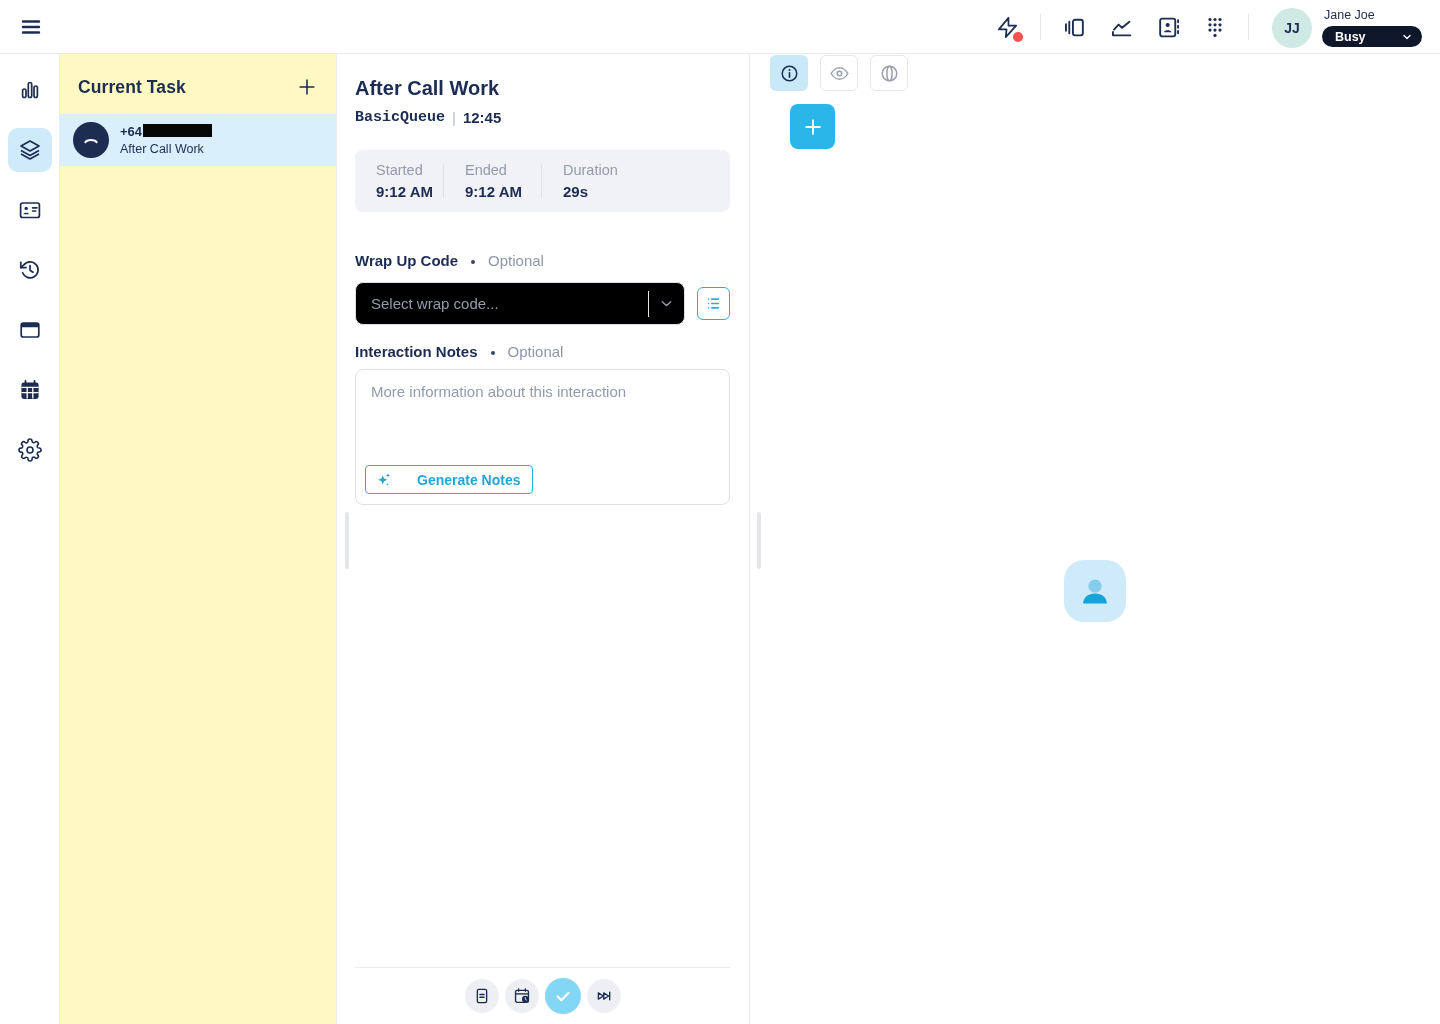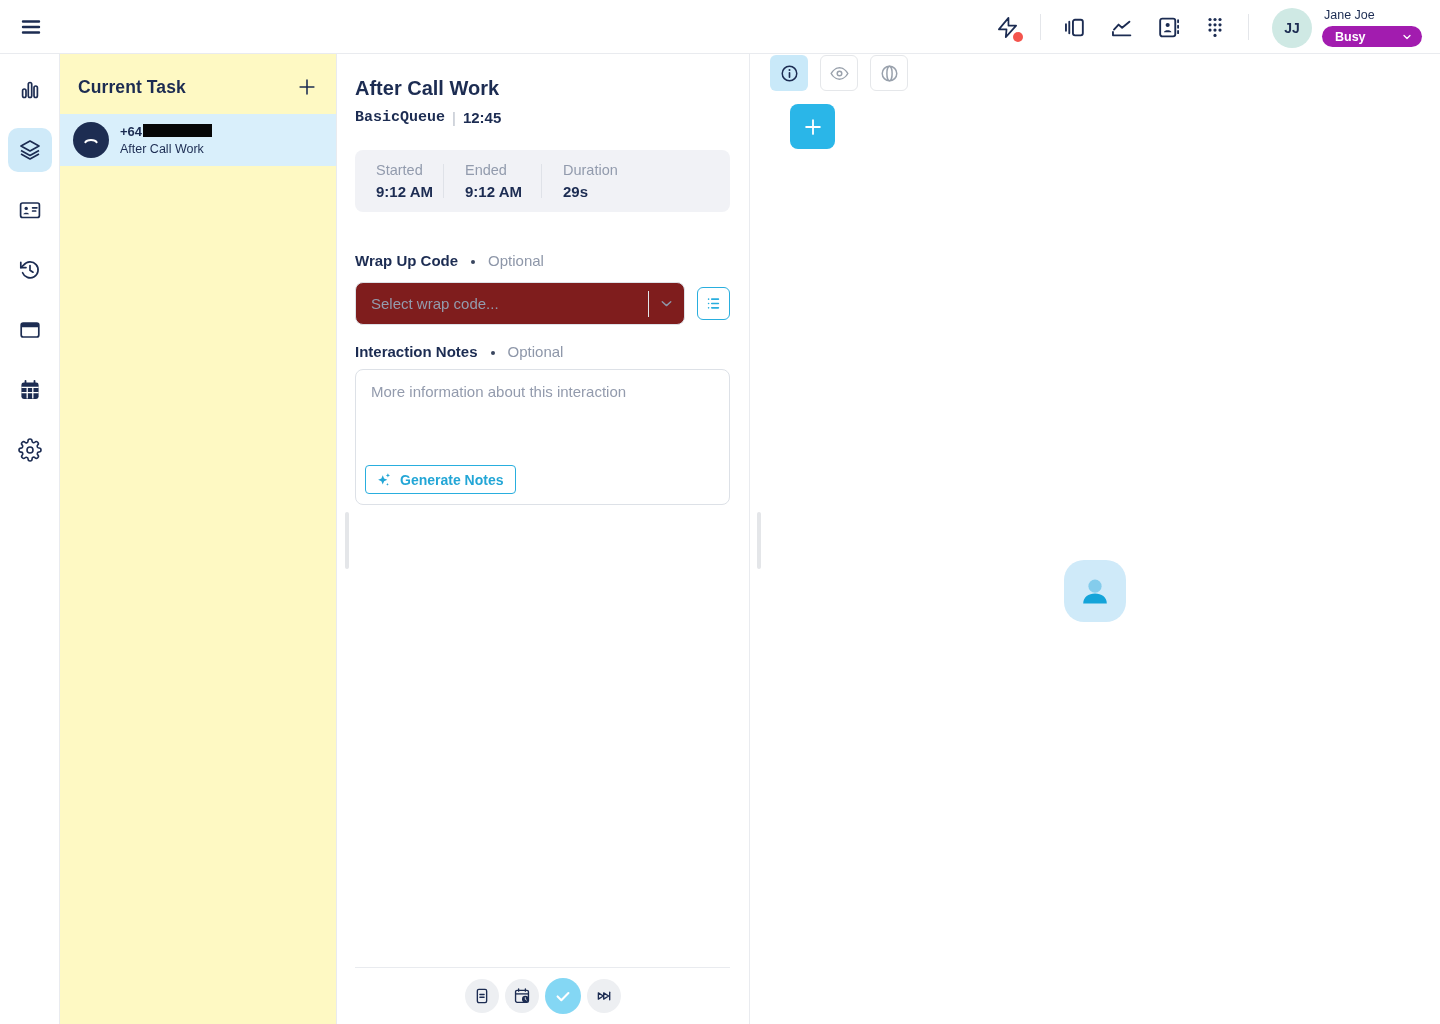--- a/index.html
+++ b/index.html
@@ -10,21 +10,21 @@
   .topbar { position:absolute; top:0; left:0; width:1440px; height:54px; background:#fff; border-bottom:1px solid #e9ebef; z-index:5; }
   .hamburger { position:absolute; left:16px; top:13px; width:30px; height:28px; background:none; border:none; cursor:pointer; color:#1c2c52; display:flex; align-items:center; justify-content:center; }
   .topbar-right { position:absolute; right:18px; top:0; height:54px; display:flex; align-items:center; gap:19px; }
   .tb-icon { background:none; border:none; color:#1c2c52; cursor:pointer; position:relative; display:flex; align-items:center; justify-content:center; width:28px; height:28px; }
   .tb-divider { width:1px; height:26px; background:#e4e6ea; }
   .red-dot { position:absolute; right:-2px; bottom:-1px; width:10px; height:10px; border-radius:50%; background:#f4544d; }
   .user-block { display:flex; align-items:flex-start; gap:10px; margin-left:4px; }
   .avatar-initials { width:40px; height:40px; border-radius:50%; background:#cfe9e4; color:#1c2c52; font-weight:700; font-size:14px; display:flex; align-items:center; justify-content:center; margin-top:2px; }
   .user-meta { display:flex; flex-direction:column; align-items:flex-start; }
   .user-name { font-size:12.5px; color:#1c2c52; margin:2px 0 4px 2px; }
-  .status-pill { width:100px; height:21px; border:none; border-radius:11px; background:#a21caf; color:#fff; font-weight:700; font-size:12.5px; display:flex; align-items:center; justify-content:space-between; padding:0 9px 0 13px; cursor:pointer; font-family:"Liberation Sans",sans-serif; }
+  .status-pill { width:100px; height:21px; border:none; border-radius:11px; background:#0f172a; color:#fff; font-weight:700; font-size:12.5px; display:flex; align-items:center; justify-content:space-between; padding:0 9px 0 13px; cursor:pointer; font-family:"Liberation Sans",sans-serif; }
 
   
   .leftrail { position:absolute; top:54px; left:0; width:60px; height:970px; background:#fff; border-right:1px solid #e9ebef; display:flex; flex-direction:column; align-items:center; padding-top:14px; gap:16px; }
   .rail-btn { width:44px; height:44px; border:none; background:none; border-radius:10px; color:#1c2c52; display:flex; align-items:center; justify-content:center; cursor:pointer; }
   .rail-btn.selected { background:#cfeaf9; }
 
   
   .task-panel { position:absolute; top:54px; left:60px; width:277px; height:970px; background:#fef9c3; border-right:1px solid #e9ebef; }
   .task-header { display:flex; align-items:center; justify-content:space-between; padding:20px 16px 14px 18px; }
   .task-title { font-size:17.5px; font-weight:700; color:#1c2c52; letter-spacing:.1px; }
@@ -51,30 +51,30 @@
   .sum-div { width:1px; height:34px; background:#dfe2e8; }
   .sum-label { font-size:14.5px; color:#929bad; }
   .sum-value { font-size:15px; font-weight:600; color:#1c2c52; margin-top:5px; }
   .field-label-row { display:flex; align-items:center; }
   .field-label-row.wrap { margin-top:40px; }
   .field-label-row.notes { margin-top:18px; }
   .field-label { font-size:15px; font-weight:700; color:#1c2c52; }
   .dot-sep { width:4px; height:4px; border-radius:50%; background:#39465f; margin:2px 13px 0 13px; }
   .optional { font-size:15px; color:#8e97a9; }
   .select-row { margin-top:13px; display:flex; align-items:center; }
-  .wrap-select { width:332px; height:43px; border:1px solid #dde1e7; border-radius:8px; background:#7f1d1d; display:flex; align-items:center; cursor:pointer; }
+  .wrap-select { width:332px; height:43px; border:1px solid #dde1e7; border-radius:8px; background:#000000; display:flex; align-items:center; cursor:pointer; }
   .select-placeholder { font-size:15px; color:#939bad; padding-left:15px; }
   .select-right { margin-left:auto; display:flex; align-items:center; }
   .select-divider { width:1px; height:26px; background:#e3e6ea; }
   .select-chevron { width:35px; display:flex; justify-content:center; color:#8e96a8; }
   .list-btn { margin-left:12px; width:33px; height:33px; border:1.5px solid #29aede; border-radius:6px; background:#fff; color:#29aede; display:flex; align-items:center; justify-content:center; cursor:pointer; }
   .notes-box { margin-top:9px; position:relative; height:136px; }
   .notes-area { width:100%; height:100%; border:1px solid #dde1e7; border-radius:8px; resize:none; padding:13px 15px; font-size:15px; font-family:"Liberation Sans",sans-serif; color:#1c2c52; outline:none; }
   .notes-area::placeholder { color:#939bad; }
-  .gen-btn { position:absolute; left:10px; bottom:11px; height:29px; padding:0 12px 0 10px; border:1.5px solid #29aede; border-radius:4px; background:#fff; color:#23a6d6; font-size:14px; font-weight:600; font-family:"Liberation Sans",sans-serif; display:flex; align-items:center; gap:7px; cursor:pointer; }
+  .gen-btn { position:absolute; left:10px; bottom:11px; height:29px; padding:0 12px 0 10px; border:1.5px solid #29aede; border-radius:4px; background:#fff; color:#23a6d6; font-size:14px; font-weight:600; font-family:"Liberation Sans",sans-serif; display:flex; align-items:center; gap:24px; cursor:pointer; }
   .acw-bottom { position:absolute; left:18px; right:19px; bottom:0; height:57px; border-top:1px solid #e9ebef; display:flex; align-items:center; justify-content:center; gap:6px; }
   .act-btn { width:34px; height:34px; border-radius:50%; border:none; background:#edeff2; color:#1c2c52; display:flex; align-items:center; justify-content:center; cursor:pointer; }
   .act-btn.confirm { width:36px; height:36px; background:#84d7f4; color:#fff; }
 
   
   .customer-panel { position:absolute; top:54px; left:750px; width:690px; height:970px; background:#fff; }
   .cust-tabs { position:absolute; top:1px; left:20px; display:flex; gap:12px; }
   .cust-tab { width:38px; height:36px; border-radius:6px; display:flex; align-items:center; justify-content:center; cursor:pointer; background:#fff; border:1px solid #e5e7ea; color:#99a1ac; }
   .cust-tab.active { background:#c9e9f9; border:none; color:#1c2c52; }
   .cust-header { position:absolute; top:50px; left:40px; right:40px; display:flex; justify-content:space-between; align-items:flex-start; }

